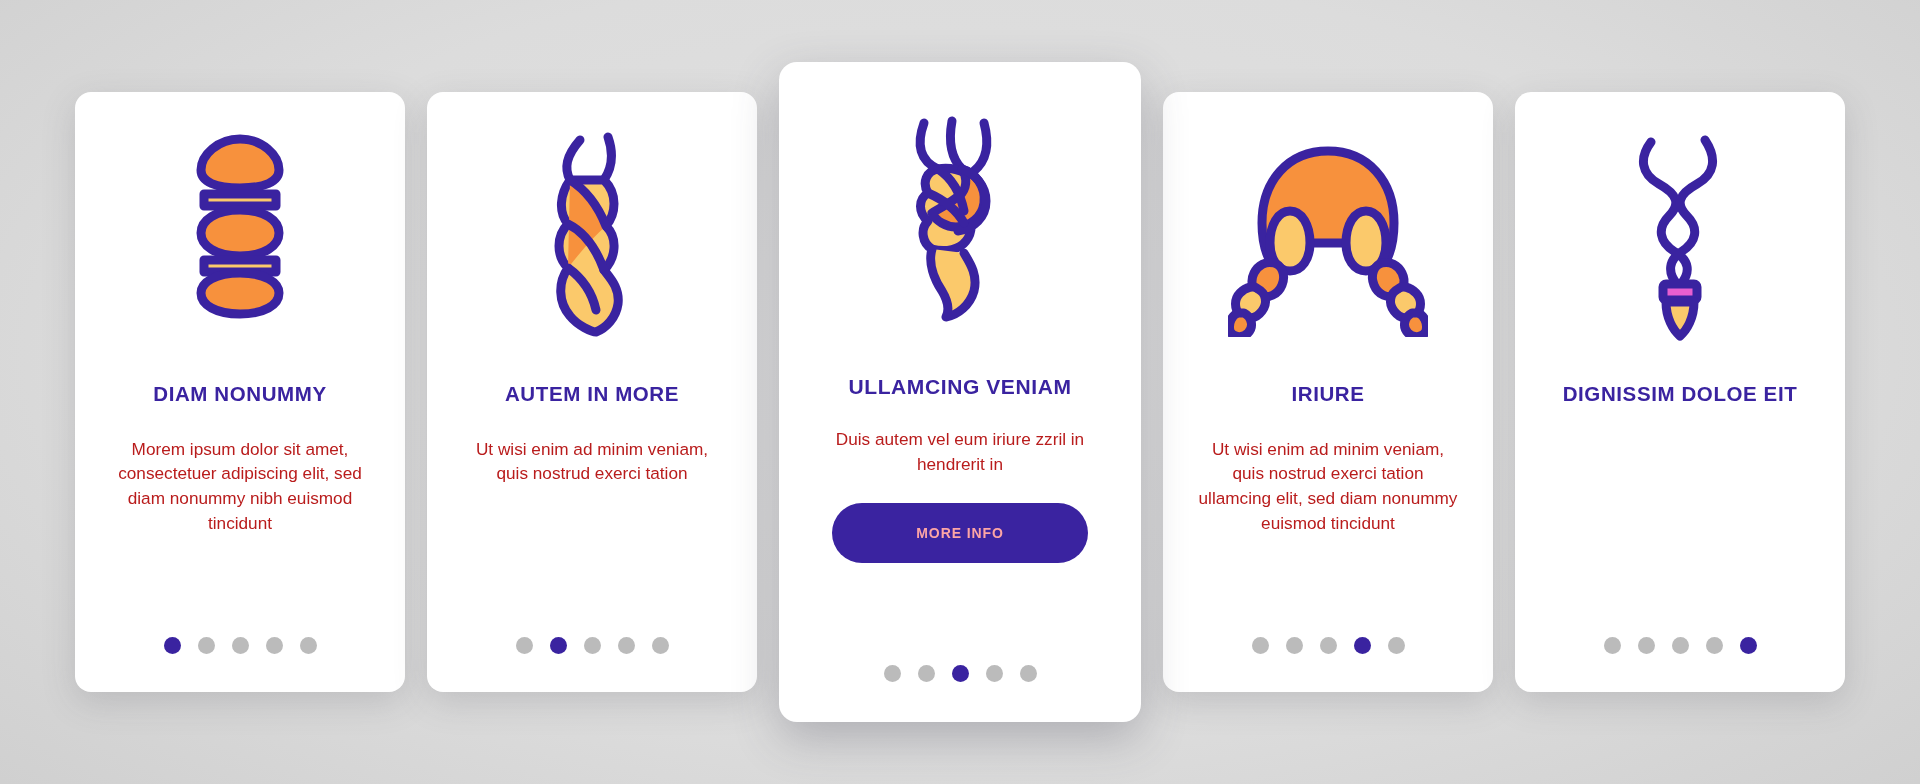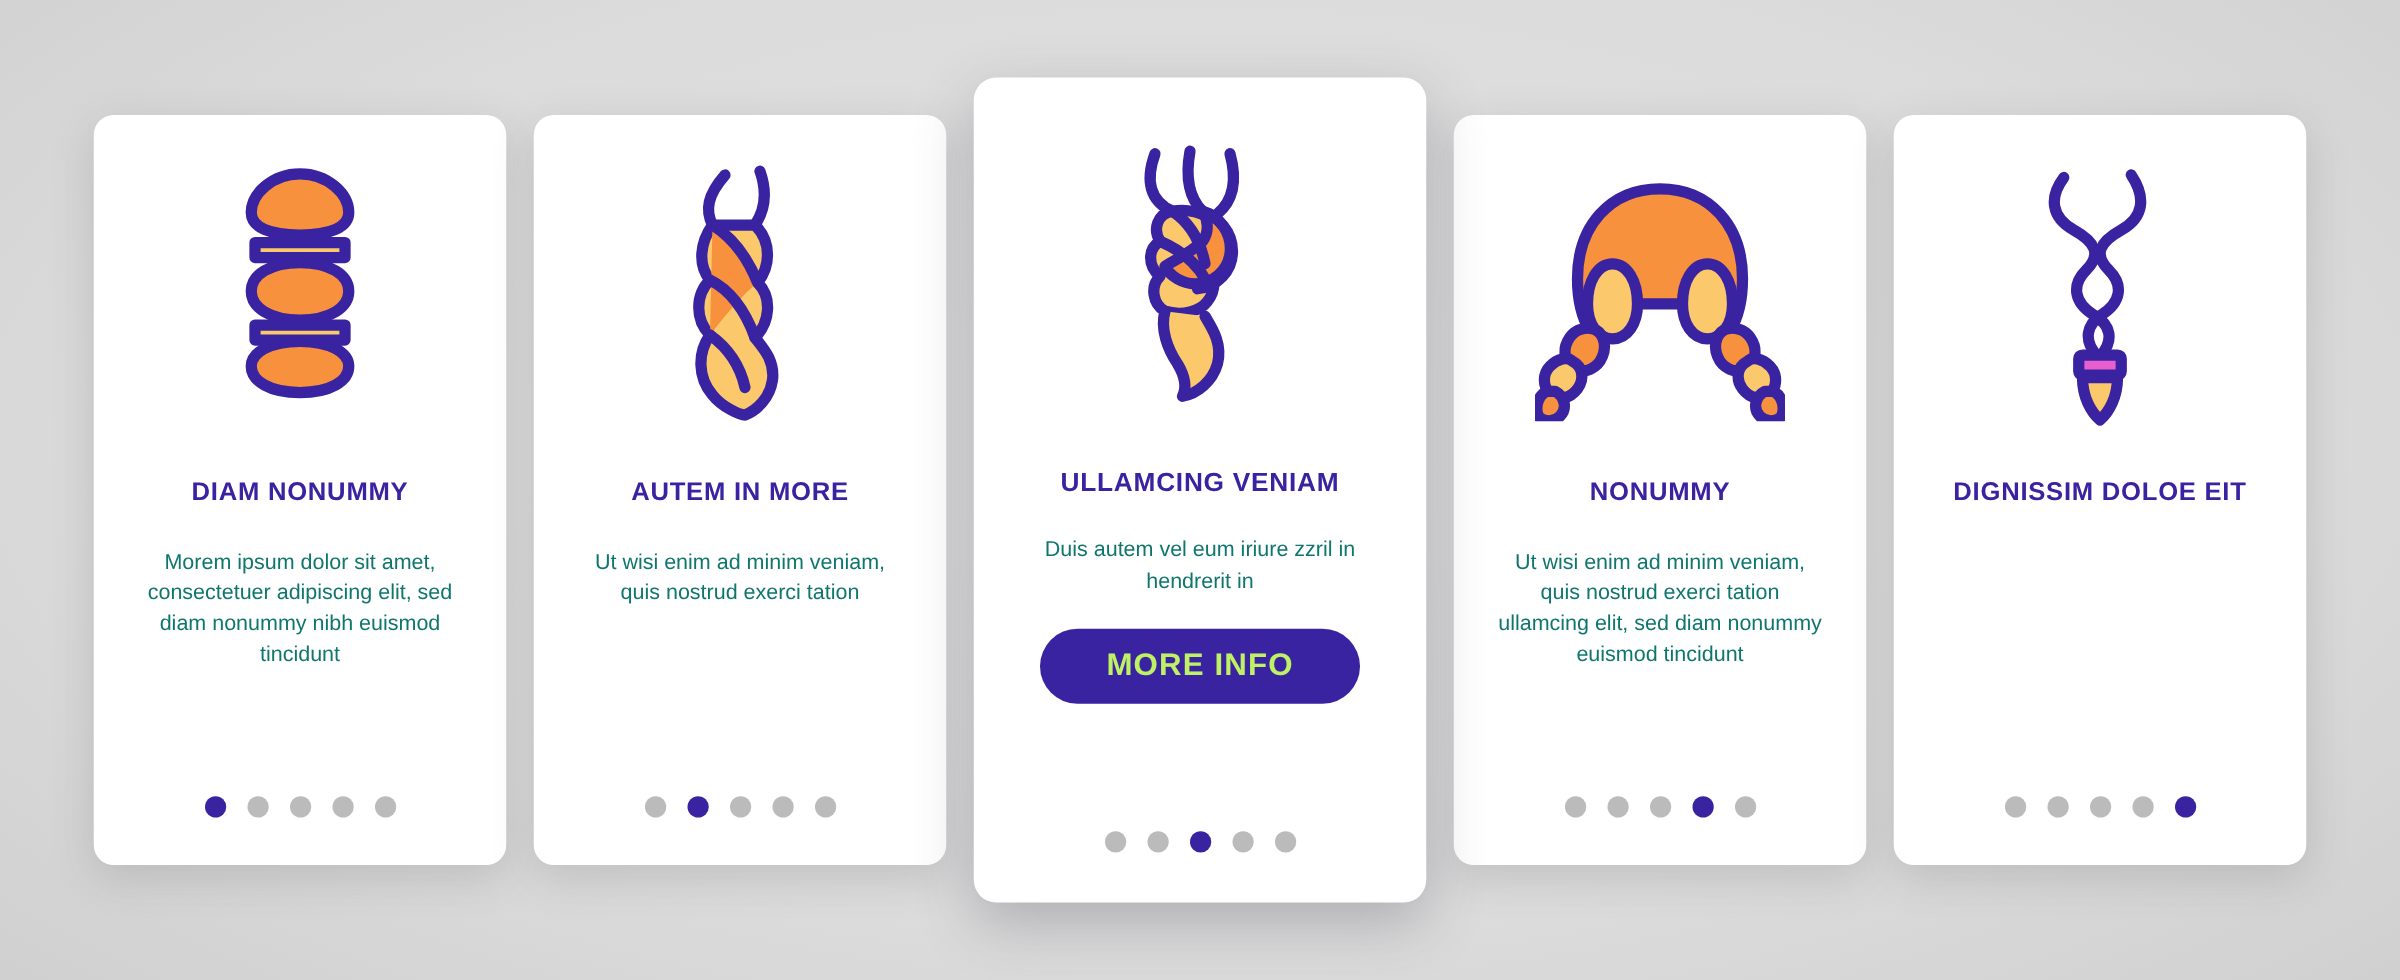--- a/index.html
+++ b/index.html
@@ -75,43 +75,43 @@
     text-align: center;
     line-height: 1.2;
     margin: 0 0 30px 0;
   }
   .card.featured .card-title {
     font-size: 21px;
     margin-bottom: 28px;
   }
 
   .card-body {
-    color: #0f766e;
+    color: #b91c1c;
     font-size: 17.2px;
     line-height: 1.44;
     text-align: center;
     margin: 0;
     max-width: 265px;
   }
   .card.featured .card-body {
     max-width: 250px;
     margin-bottom: 26px;
   }
 
   .cta {
     display: inline-flex;
     align-items: center;
     justify-content: center;
     background: #3A23A0;
-    color: #bef264;
+    color: #fca5a5;
     border: none;
     border-radius: 30px;
     font-family: "Liberation Sans", sans-serif;
     font-weight: bold;
-    font-size: 25px;
+    font-size: 14px;
     letter-spacing: 0.9px;
     width: 256px;
     height: 60px;
     cursor: pointer;
   }
 
   .dots {
     position: absolute;
     bottom: 38px;
     left: 0;
@@ -229,21 +229,21 @@
             <path d="M138 74 C150 74 158 88 158 106 C158 122 150 134 138 134 C126 134 118 122 118 106 C118 88 126 74 138 74 Z" fill="#FBC96B"></path>
             <path d="M46 126 C54 128 58 138 54 148 C50 158 40 162 32 158 C24 154 22 144 26 136 C30 128 38 124 46 126 Z" fill="#F7913D"></path>
             <path d="M30 152 C38 156 40 166 34 174 C28 182 18 184 12 178 C6 172 6 162 12 156 C18 150 26 148 30 152 Z" fill="#FBC96B"></path>
             <path d="M16 176 C24 180 26 190 20 196 C14 202 4 200 2 194 C0 186 4 178 10 176 Z" fill="#F7913D"></path>
             <path d="M154 126 C146 128 142 138 146 148 C150 158 160 162 168 158 C176 154 178 144 174 136 C170 128 162 124 154 126 Z" fill="#F7913D"></path>
             <path d="M170 152 C162 156 160 166 166 174 C172 182 182 184 188 178 C194 172 194 162 188 156 C182 150 174 148 170 152 Z" fill="#FBC96B"></path>
             <path d="M184 176 C176 180 174 190 180 196 C186 202 196 200 198 194 C200 186 196 178 190 176 Z" fill="#F7913D"></path>
           </g>
         </svg>
       </div>
-      <h2 class="card-title">NONUMMY</h2>
+      <h2 class="card-title">IRIURE</h2>
       <p class="card-body">Ut wisi enim ad minim veniam, quis nostrud exerci tation ullamcing elit, sed diam nonummy euismod tincidunt</p>
       <div class="spacer"></div>
       <div class="dots">
         <span class="dot"></span>
         <span class="dot"></span>
         <span class="dot"></span>
         <span class="dot active"></span>
         <span class="dot"></span>
       </div>
     </div>

